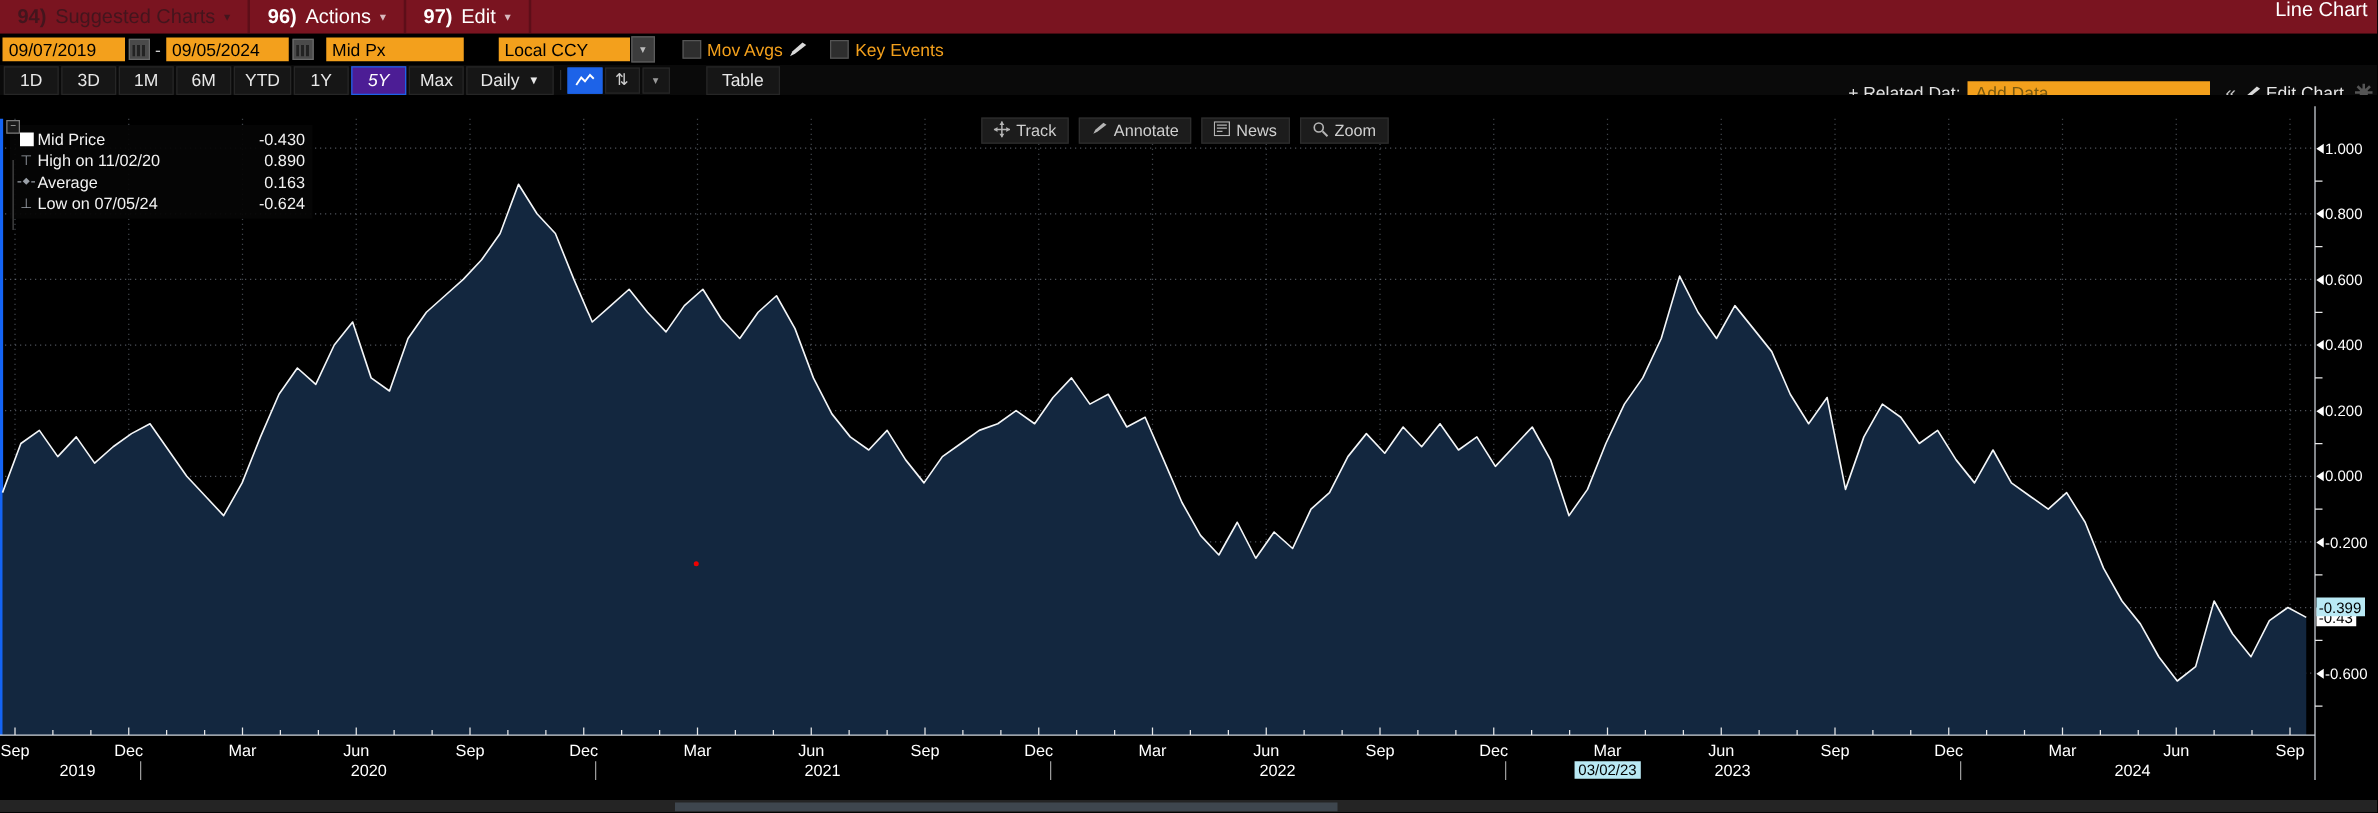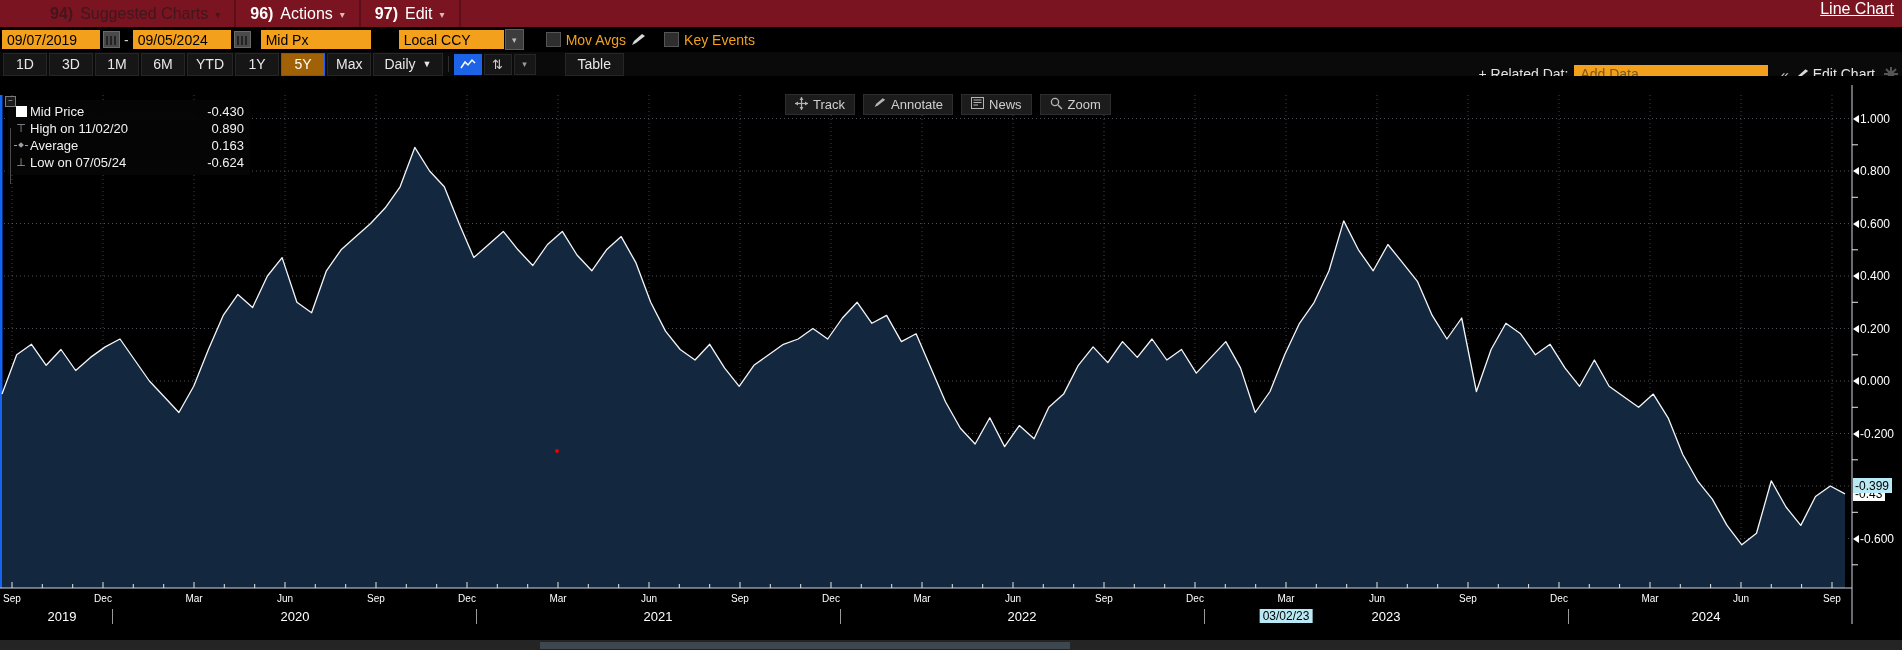--- a/index.html
+++ b/index.html
@@ -8,37 +8,37 @@
   
   #row1{position:absolute;left:0;top:0;width:1902px;height:27px;background:#7a1420;display:flex;align-items:stretch;}
   .titlebox{background:#f3a01c;color:#000;font-size:16px;font-weight:bold;display:flex;align-items:center;
             padding:0 10px;width:176px;letter-spacing:.3px;}
   .menuzone{display:flex;align-items:center;padding:0 14px;border-right:2px solid #5d0e18;font-size:16px;gap:7px;}
   .menuzone .num{font-weight:bold;}
   .ghost{color:#43151d;}
   .ghost .num{color:#43151d;}
   .caret{font-size:10px;color:#d8b9bd;margin-top:2px;}
   .ghost .caret{color:#43151d;}
-  #linechart-lbl{position:absolute;right:8px;top:0;height:17px;display:flex;align-items:center;font-size:16px;color:#fff;text-decoration:underline;}
+  #linechart-lbl{position:absolute;right:8px;top:0;height:17px;display:flex;align-items:center;font-size:16px;color:#fff;}
   
   #row2{position:absolute;left:0;top:27px;width:1902px;height:25px;background:#000;display:flex;align-items:center;font-size:14px;}
   .orangebox{background:#f3a01c;color:#000;height:19px;display:flex;align-items:center;padding:0 5px;font-size:14px;}
   .calbtn{width:15px;height:15px;background:#4a4a4a;border:1px solid #6a6a6a;margin-left:3px;position:relative;}
   .calbtn:before{content:"";position:absolute;left:2px;top:4px;right:2px;bottom:2px;
                  background:repeating-linear-gradient(90deg,#222 0 2px,transparent 2px 4px);}
   .dash{color:#ccc;margin:0 4px;}
   .ddbtn{width:17px;height:19px;background:#3c3c3c;border:1px solid #5c5c5c;color:#bbb;font-size:9px;
          display:flex;align-items:center;justify-content:center;margin-left:1px;}
   .chk{width:13px;height:13px;background:#2e2e2e;border:1px solid #555;margin-right:5px;}
   .amber{color:#f3a01c;}
   
   #row3{position:absolute;left:0;top:52px;width:1902px;height:24px;background:#0a0a0a;display:flex;align-items:center;font-size:14px;}
   .pbtn{min-width:26px;padding:1px 8px;margin:0 1px;height:19px;display:flex;align-items:center;justify-content:center;
         color:#e8e8e8;background:#161616;border:1px solid #262626;}
-  .pbtn.active{background:#a16207;border-color:#1d63e8;color:#fff;}
+  .pbtn.active{background:#4c1d95;border-color:#1d63e8;color:#fff;font-style:italic;}
   .iconbtn{width:26px;height:19px;display:flex;align-items:center;justify-content:center;background:#161616;border:1px solid #262626;margin:0 1px;}
   .iconbtn.active{background:#1d63e8;border-color:#1d63e8;}
   #row3-right{position:absolute;right:0;top:10px;height:24px;display:flex;align-items:center;}
   #adddata{width:182px;height:19px;background:#f3a01c;color:#7a5a10;font-size:14px;display:flex;align-items:center;padding:0 6px;margin:0 6px;}
   
   #chart{position:absolute;left:0;top:76px;width:1902px;height:574px;background:#000;}
   #plot-svg{position:absolute;left:0;top:0;}
   
   #legend{position:absolute;left:8px;top:24px;width:232px;background:rgba(5,5,5,.92);padding:3px 6px 4px 4px;font-size:13px;}
   .legrow{display:flex;align-items:center;height:17px;}
@@ -54,36 +54,36 @@
   .obtn{height:19px;background:#1c1c1c;border:1px solid #2d2d2d;color:#cfcfcf;font-size:13px;
         display:flex;align-items:center;gap:5px;padding:0 9px;}
   
   #yaxis{position:absolute;left:1853px;top:0;width:49px;height:574px;overflow:hidden;}
   .ylab{position:absolute;left:0;height:14px;display:flex;align-items:center;color:#fff;font-size:12px;white-space:nowrap;}
   .yarrow{width:0;height:0;border-top:4px solid transparent;border-bottom:4px solid transparent;border-right:6px solid #fff;margin-right:1px;}
   .badge{position:absolute;left:0;height:15px;display:flex;align-items:center;font-size:12px;color:#000;padding:0 3px 0 2px;white-space:nowrap;}
   .badge.white{background:#fff;}
   .badge.cyan{background:#b9e9f4;}
   
-  .xmonth{position:absolute;transform:translateX(-50%);color:#fff;font-size:10px;top:517px;}
+  .xmonth{position:absolute;transform:translateX(-50%);color:#fff;font-size:13px;top:517px;}
   .xyear{position:absolute;transform:translateX(-50%);color:#fff;font-size:13px;top:533px;}
   .xsep{position:absolute;width:1px;height:15px;background:#9a9a9a;top:533px;}
   .xbadge{position:absolute;transform:translateX(-50%);top:533px;background:#b9e9f4;color:#000;font-size:12px;padding:0 3px;}
   #bstrip{position:absolute;left:0;top:564px;width:1902px;height:10px;background:#242424;}
   #bthumb{position:absolute;left:540px;top:566px;width:530px;height:7px;background:#3e464e;}
   #reddot{position:absolute;left:555px;top:373px;width:4px;height:4px;border-radius:50%;background:#e00;}
   .psep{width:1px;height:16px;background:#2e2e2e;margin:0 4px;}
 </style>
 </head>
 <body>
 
 <div id="app">
 
   <div id="row1">
-    <div id="menus" style="display:flex;padding-left:36px;">
+    <div id="menus" style="display:flex;">
         <div class="menuzone ghost">
           <span class="num">94)</span>
           <span>Suggested Charts</span>
           <span class="caret">▾</span>
         </div>
         <div class="menuzone">
           <span class="num">96)</span>
           <span>Actions</span>
           <span class="caret">▾</span>
         </div>

